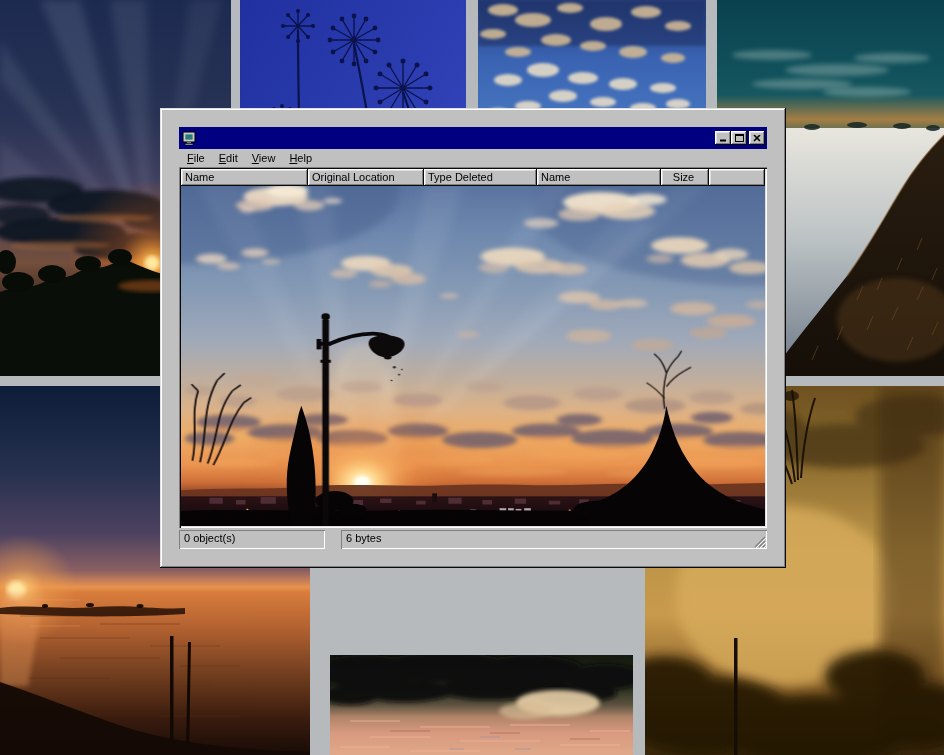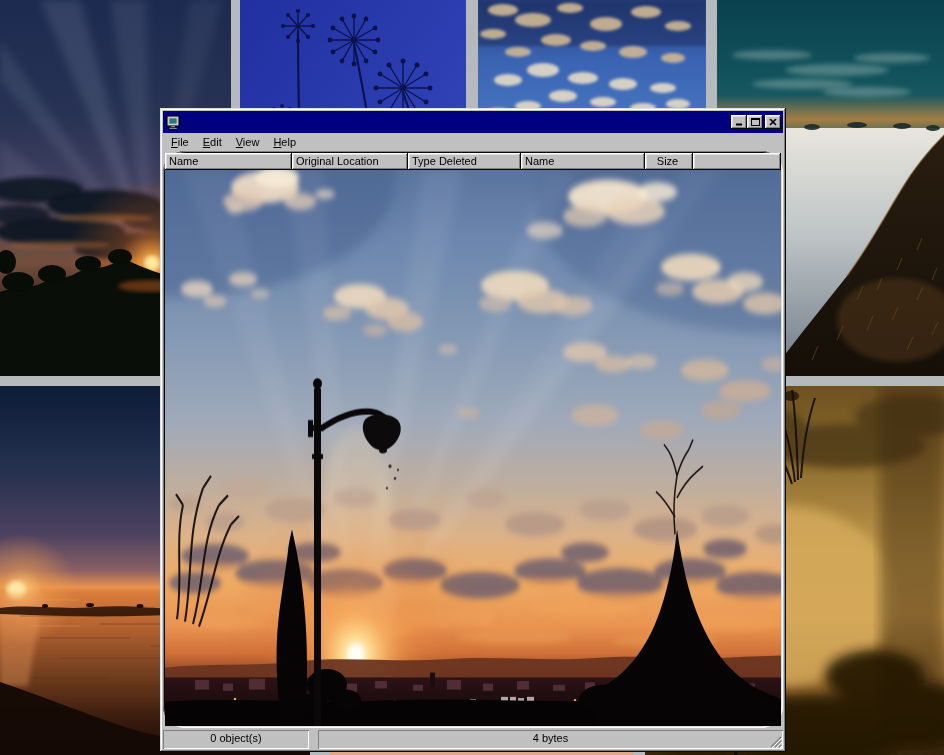--- a/index.html
+++ b/index.html
@@ -8,47 +8,47 @@
   .tile{position:absolute;overflow:hidden;}
   .tile svg{display:block;}
   #t1{left:0;top:0;width:231px;height:376px}
   #t2{left:240px;top:0;width:226px;height:330px}
   #t3{left:478px;top:0;width:228px;height:330px}
   #t4{left:717px;top:0;width:227px;height:376px}
   #t5{left:0;top:386px;width:310px;height:369px}
   #t6{left:330px;top:655px;width:303px;height:100px}
   #t7{left:645px;top:386px;width:299px;height:369px}
 
-  .win{position:absolute;left:160px;top:108px;width:626px;height:644px;background:#c0c0c0;
+  .win{position:absolute;left:160px;top:108px;width:626px;height:460px;background:#c0c0c0;
        box-shadow:inset -1px -1px #0a0a0a,inset 1px 1px #dfdfdf,inset -2px -2px #808080,inset 2px 2px #ffffff;
-       padding:3px;box-sizing:border-box;display:flex;flex-direction:column;z-index:10;}
+       padding:19px;box-sizing:border-box;display:flex;flex-direction:column;z-index:10;}
   .titlebar{height:22px;flex:0 0 auto;background:#000080;display:flex;align-items:center;
             padding:0 2px;gap:3px;}
   .title-icon{width:16px;height:16px;flex:0 0 auto;}
   .title-text{flex:1;color:#fff;font-size:11px;font-weight:bold;overflow:hidden;white-space:nowrap;}
   .tbtns{display:flex;gap:0;align-items:center;}
   .tbtn{width:16px;height:14px;background:#c0c0c0;border:0;padding:0;margin:0;
         box-shadow:inset -1px -1px #0a0a0a,inset 1px 1px #ffffff,inset -2px -2px #808080,inset 2px 2px #dfdfdf;
         display:flex;align-items:center;justify-content:center;}
   .tbtn.close{margin-left:2px;}
   .menubar{height:18px;flex:0 0 auto;display:flex;align-items:center;font-size:11px;color:#000;padding-left:1px;}
   .mi{padding:1px 7px 2px 7px;}
   .mi u{text-decoration:underline;}
   .client{flex:1;min-height:0;margin-bottom:2px;
           box-shadow:inset 1px 1px #808080,inset 2px 2px #0a0a0a,inset -1px -1px #ffffff,inset -2px -2px #dfdfdf;
-          padding:2px;display:flex;flex-direction:column;background:#c0c0c0;border-radius:22px;}
+          padding:2px;display:flex;flex-direction:column;background:#c0c0c0;}
   .header{height:17px;flex:0 0 auto;display:flex;}
   .hcell{box-sizing:border-box;font-size:11px;color:#000;padding:2px 4px 0 4px;background:#c0c0c0;
          white-space:nowrap;overflow:hidden;
          box-shadow:inset -1px -1px #0a0a0a,inset 1px 1px #ffffff,inset -2px -2px #808080,inset 2px 2px #dfdfdf;}
   .c0{width:127px}.c1{width:116px}.c2{width:113px}.c3{width:124px}
   .c4{width:48px;text-align:center;padding-right:7px}.c5{flex:1}
   .photo{flex:1;min-height:0;position:relative;overflow:hidden;background:#000;}
   .photo svg{width:100%;height:100%;display:block;}
-  .statusbar{height:19px;flex:0 0 auto;display:flex;gap:9px;text-align:center;}
+  .statusbar{height:19px;flex:0 0 auto;display:flex;gap:16px;}
   .panel{box-sizing:border-box;font-size:11px;color:#000;padding:2px 5px 0 5px;white-space:nowrap;
          box-shadow:inset 1px 1px #808080,inset -1px -1px #ffffff;}
   .p1{width:146px}
   .p2{flex:1;position:relative}
   .grip{position:absolute;right:1px;bottom:1px;width:13px;height:13px;}
 </style>
 </head>
 <body>
 
 <div class="desktop">
@@ -708,21 +708,21 @@
             <circle cx="222" cy="262" r="1.1"></circle>
               <circle cx="233" cy="247" r="1"></circle>
           </g>
         </svg>
       </div>
     </div>
 
     <div class="statusbar">
       <div class="panel p1">0 object(s)</div>
       <div class="panel p2">
-        <span>4 bytes</span>
+        <span>6 bytes</span>
         <svg class="grip" viewBox="0 0 13 13" width="13" height="13">
           <path d="M12,2 L2,12" stroke="#808080" stroke-width="1.3"></path>
           <path d="M13,3 L3,13" stroke="#ffffff" stroke-width="1"></path>
           <path d="M12,6 L6,12" stroke="#808080" stroke-width="1.3"></path>
           <path d="M13,7 L7,13" stroke="#ffffff" stroke-width="1"></path>
           <path d="M12,10 L10,12" stroke="#808080" stroke-width="1.3"></path>
           <path d="M13,11 L11,13" stroke="#ffffff" stroke-width="1"></path>
         </svg>
       </div>
     </div>

